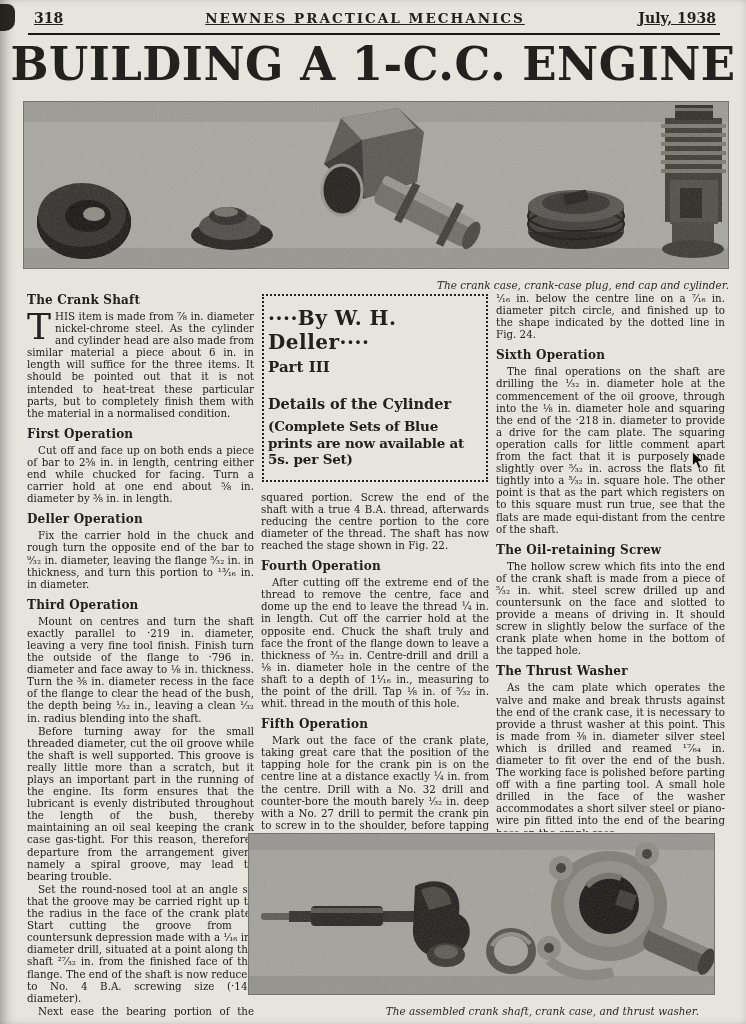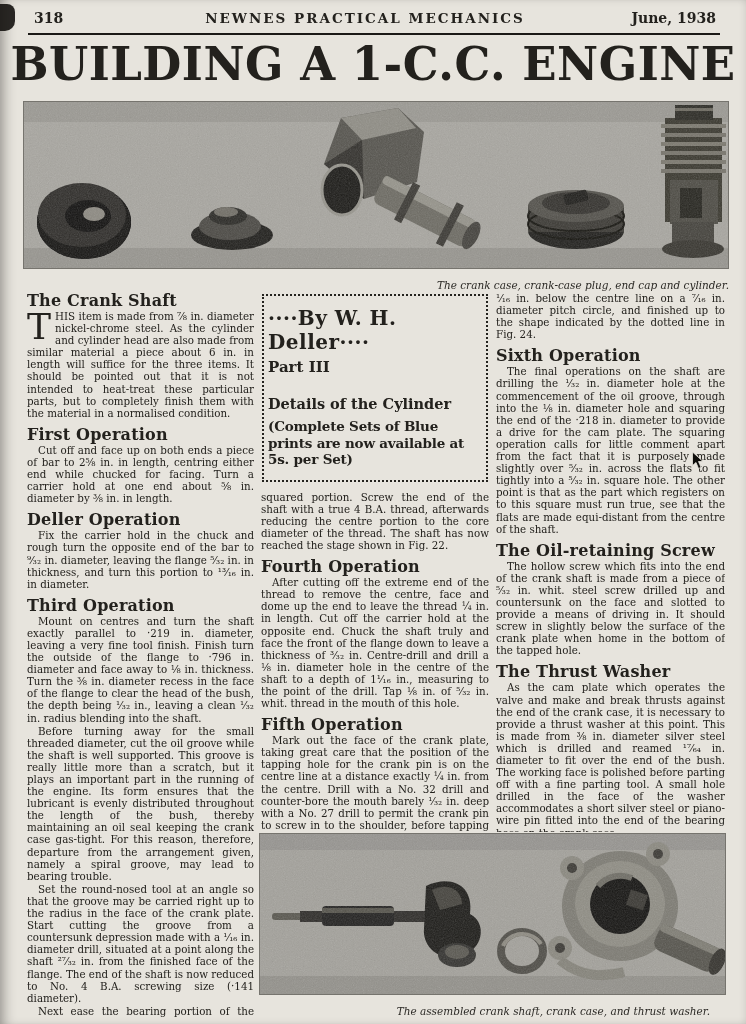--- a/index.html
+++ b/index.html
@@ -9,44 +9,44 @@
     font-family:"DejaVu Serif", serif; color:#23211d;
   }
   .page::before{
     content:""; position:absolute; inset:0; pointer-events:none;
     box-shadow: inset 10px 0 14px -8px rgba(20,18,15,.45), inset -4px 0 10px -6px rgba(20,18,15,.2);
   }
   .scan-smudge{position:absolute; left:0; top:4px; width:15px; height:27px;
     background:#14120f; border-radius:0 8px 10px 0; opacity:.9;}
   
   .hdr{position:absolute; left:34px; right:30px; top:10px;
-    display:flex; align-items:center; font-weight:bold; font-size:14px;}
+    display:flex; align-items:center; font-weight:bold; font-size:14px;text-decoration:underline;}
   .hdr .pageno{width:90px; text-align:left;}
   .hdr .journal{flex:1; text-align:center; letter-spacing:2px; font-size:13.5px;}
   .hdr .date{width:110px; text-align:right;}
   .hdr-rule{position:absolute; left:28px; right:26px; top:33px;
     border-top:2.5px solid #1b1916;}
   
   .title{position:absolute; left:0; right:0; top:36px; margin:0;
     text-align:center; font-size:45px; font-weight:bold; letter-spacing:.5px;
     transform:scaleY(1.04); transform-origin:top;}
   
   figure{margin:0; padding:0;}
   .fig-top{position:absolute; left:23px; top:101px; width:706px;}
-  .fig-bottom{position:absolute; left:259px; top:833px; width:451px;}
+  .fig-bottom{position:absolute; left:248px; top:833px; width:451px;}
   .photo{display:block; border:1px solid #76746e;}
   .caption{font-style:italic; font-size:10.5px; line-height:12px;
     text-align:right; margin-top:10px; color:#2b2925;}
   
   .col{position:absolute; top:292px; overflow:hidden;
     font-size:10.3px; line-height:12.1px; text-align:justify;}
   .col-left{left:27px; width:227px; height:726px;}
   .col-mid{left:261px; width:228px; height:540px;}
   .col-right{left:496px; width:229px; height:540px;}
-  .col h3{font-size:16px; line-height:13px; margin:9px 0 3px; letter-spacing:.2px;}
+  .col h3{font-size:12px; line-height:13px; margin:9px 0 3px; letter-spacing:.2px;}
   .col h3:first-child{margin-top:2px;}
   .col p{margin:0 0 1px; text-indent:11px;}
   .col p.flush{text-indent:0;}
   .dropcap{float:left; font-size:36px; line-height:29px; padding:2px 4px 0 0;}
   
   .byline-box{border:2px dotted #24221e; margin:2px 1px 9px; padding:10px 4px 12px;
     text-align:left;}
   .byline-author{font-size:20px; line-height:24px; font-weight:bold; letter-spacing:.5px;}
   .byline-part{font-size:15px; font-weight:bold; margin-top:7px;}
   .byline-sub{font-size:14.5px; font-weight:bold; margin-top:25px;}
@@ -58,21 +58,21 @@
 </head>
 <body>
 
 <div class="page">
 
   <div class="scan-smudge"></div>
 
   <div class="hdr">
     <span class="pageno">318</span>
     <span class="journal">NEWNES  PRACTICAL  MECHANICS</span>
-    <span class="date">June, 1938</span>
+    <span class="date">July, 1938</span>
   </div>
   <div class="hdr-rule"></div>
 
   <h1 class="title">BUILDING A 1-C.C. ENGINE</h1>
 
   <figure class="fig-top">
     <svg class="photo" width="704" height="166" viewBox="0 0 704 166" xmlns="http://www.w3.org/2000/svg">
       <defs>
         <filter id="grainA" x="0" y="0" width="100%" height="100%">
           <feTurbulence type="fractalNoise" baseFrequency="0.9" numOctaves="3" seed="7"></feTurbulence>

